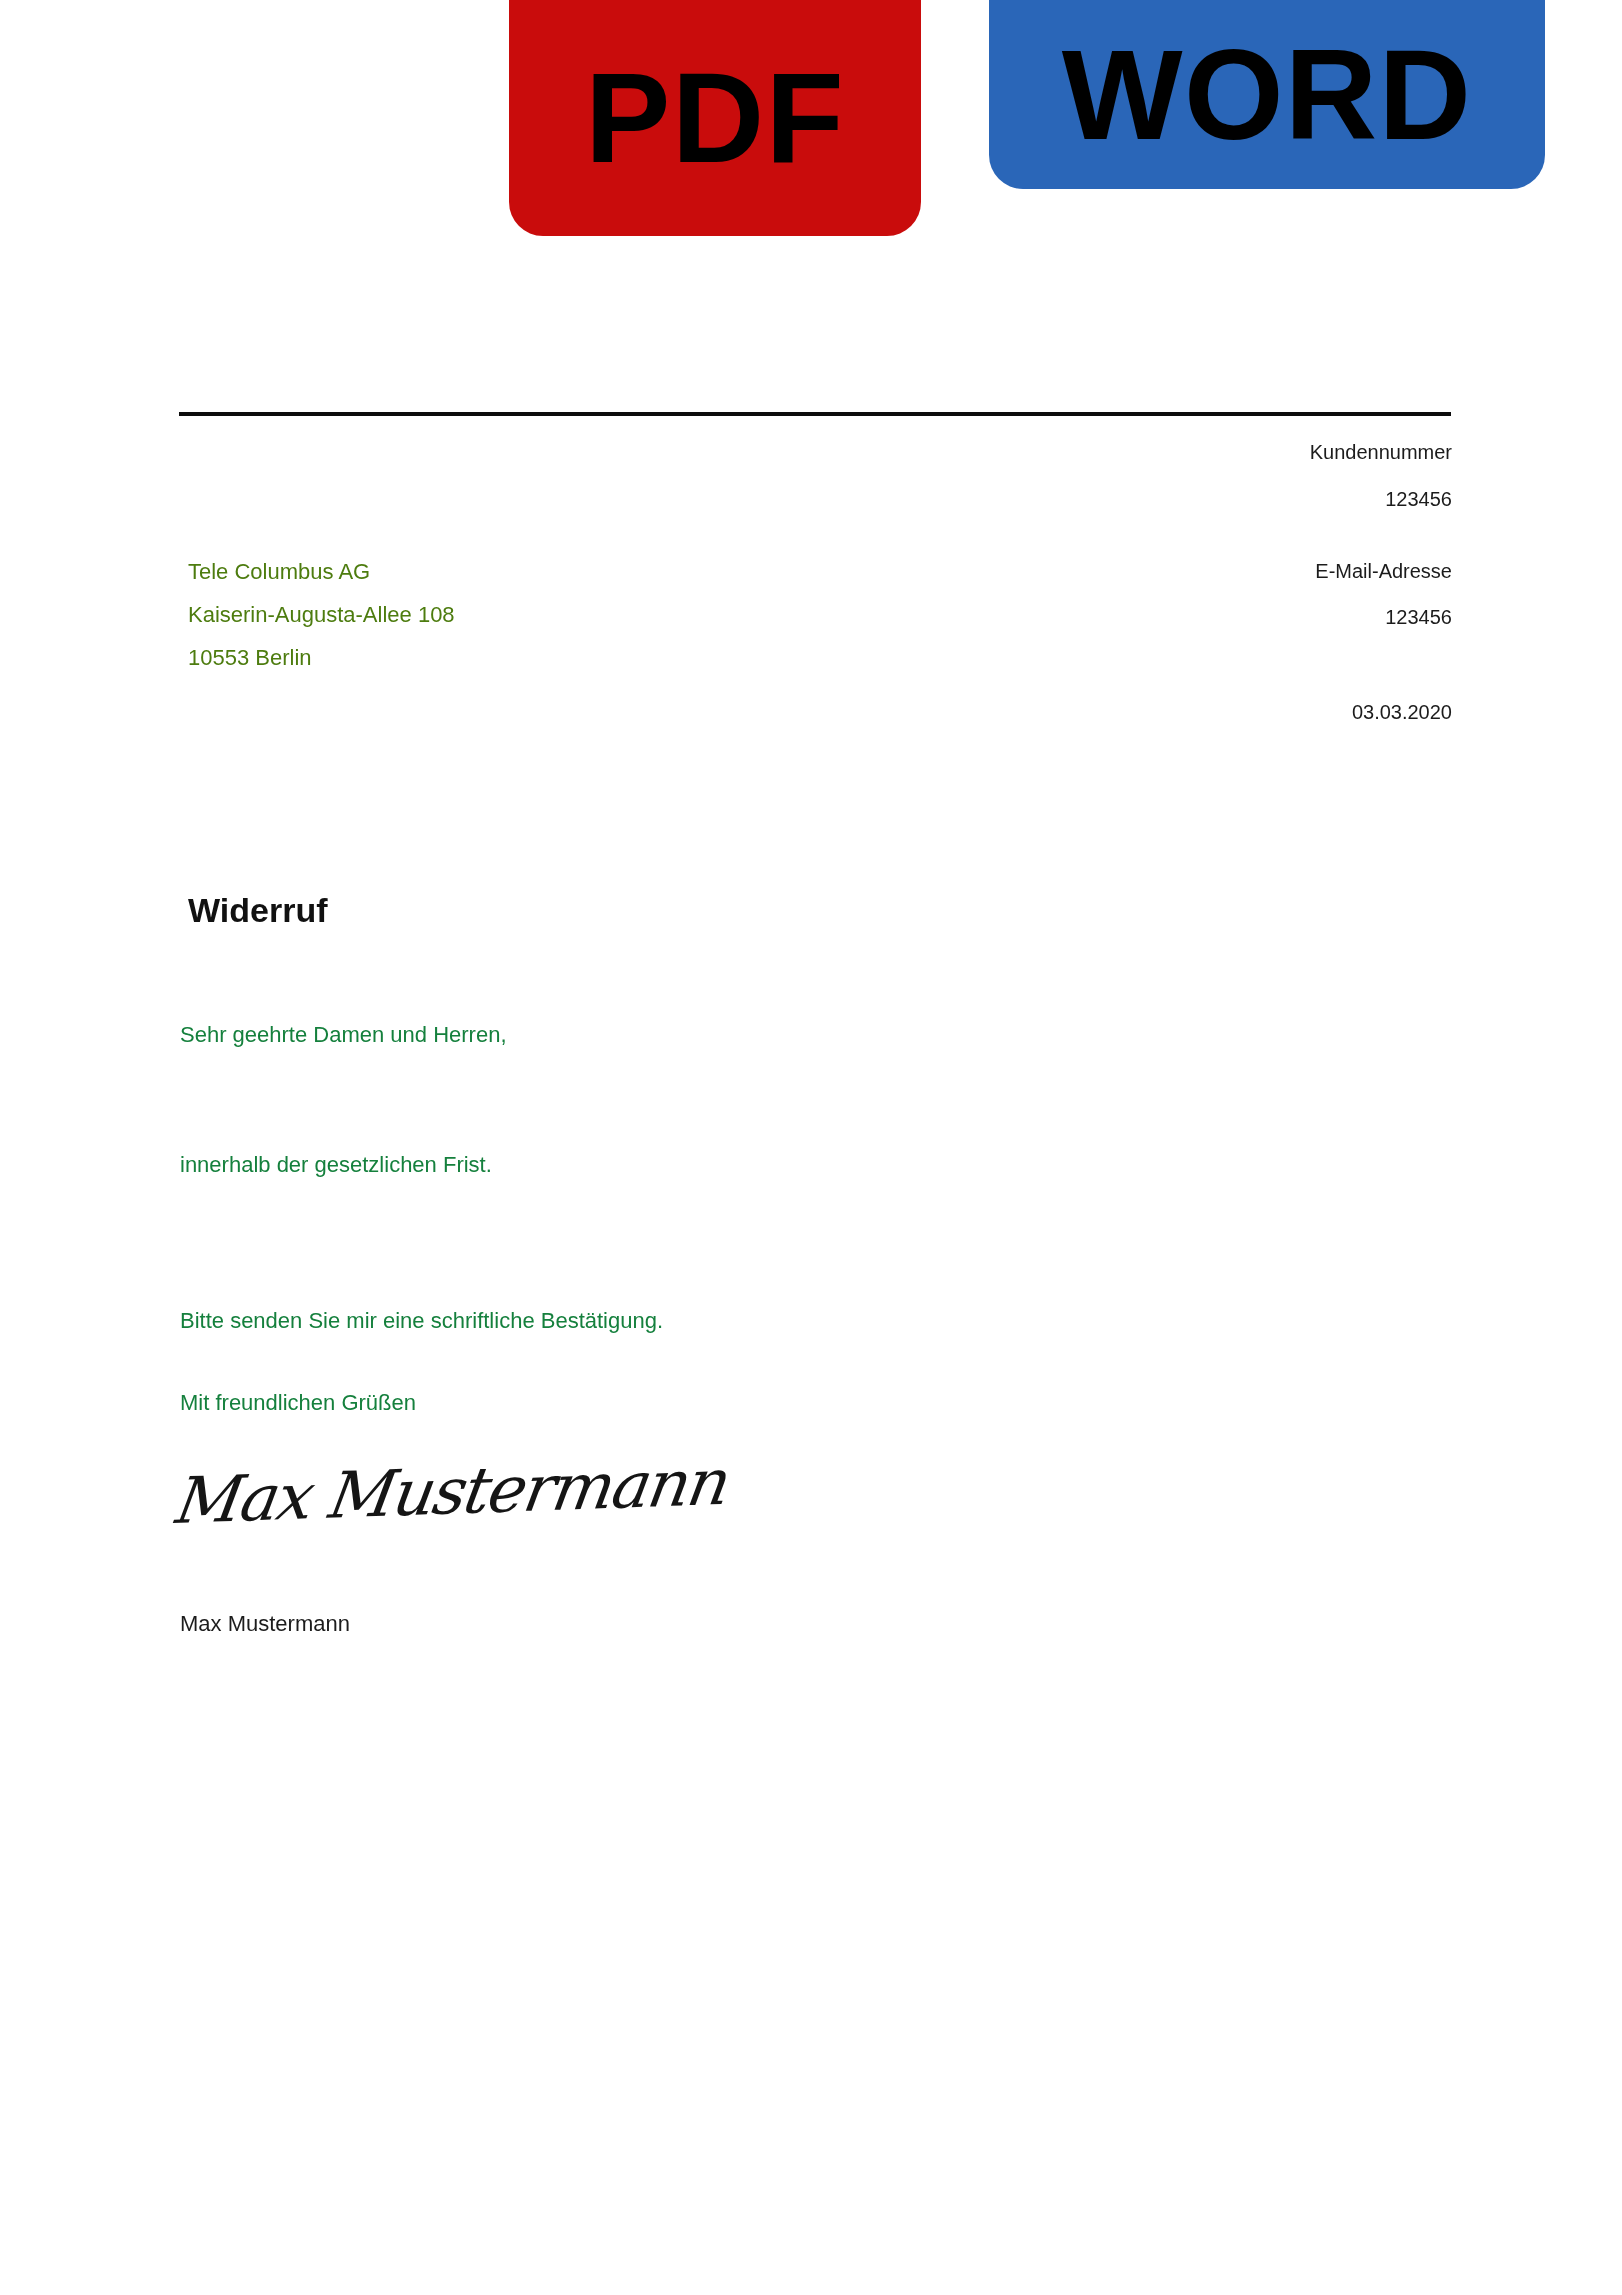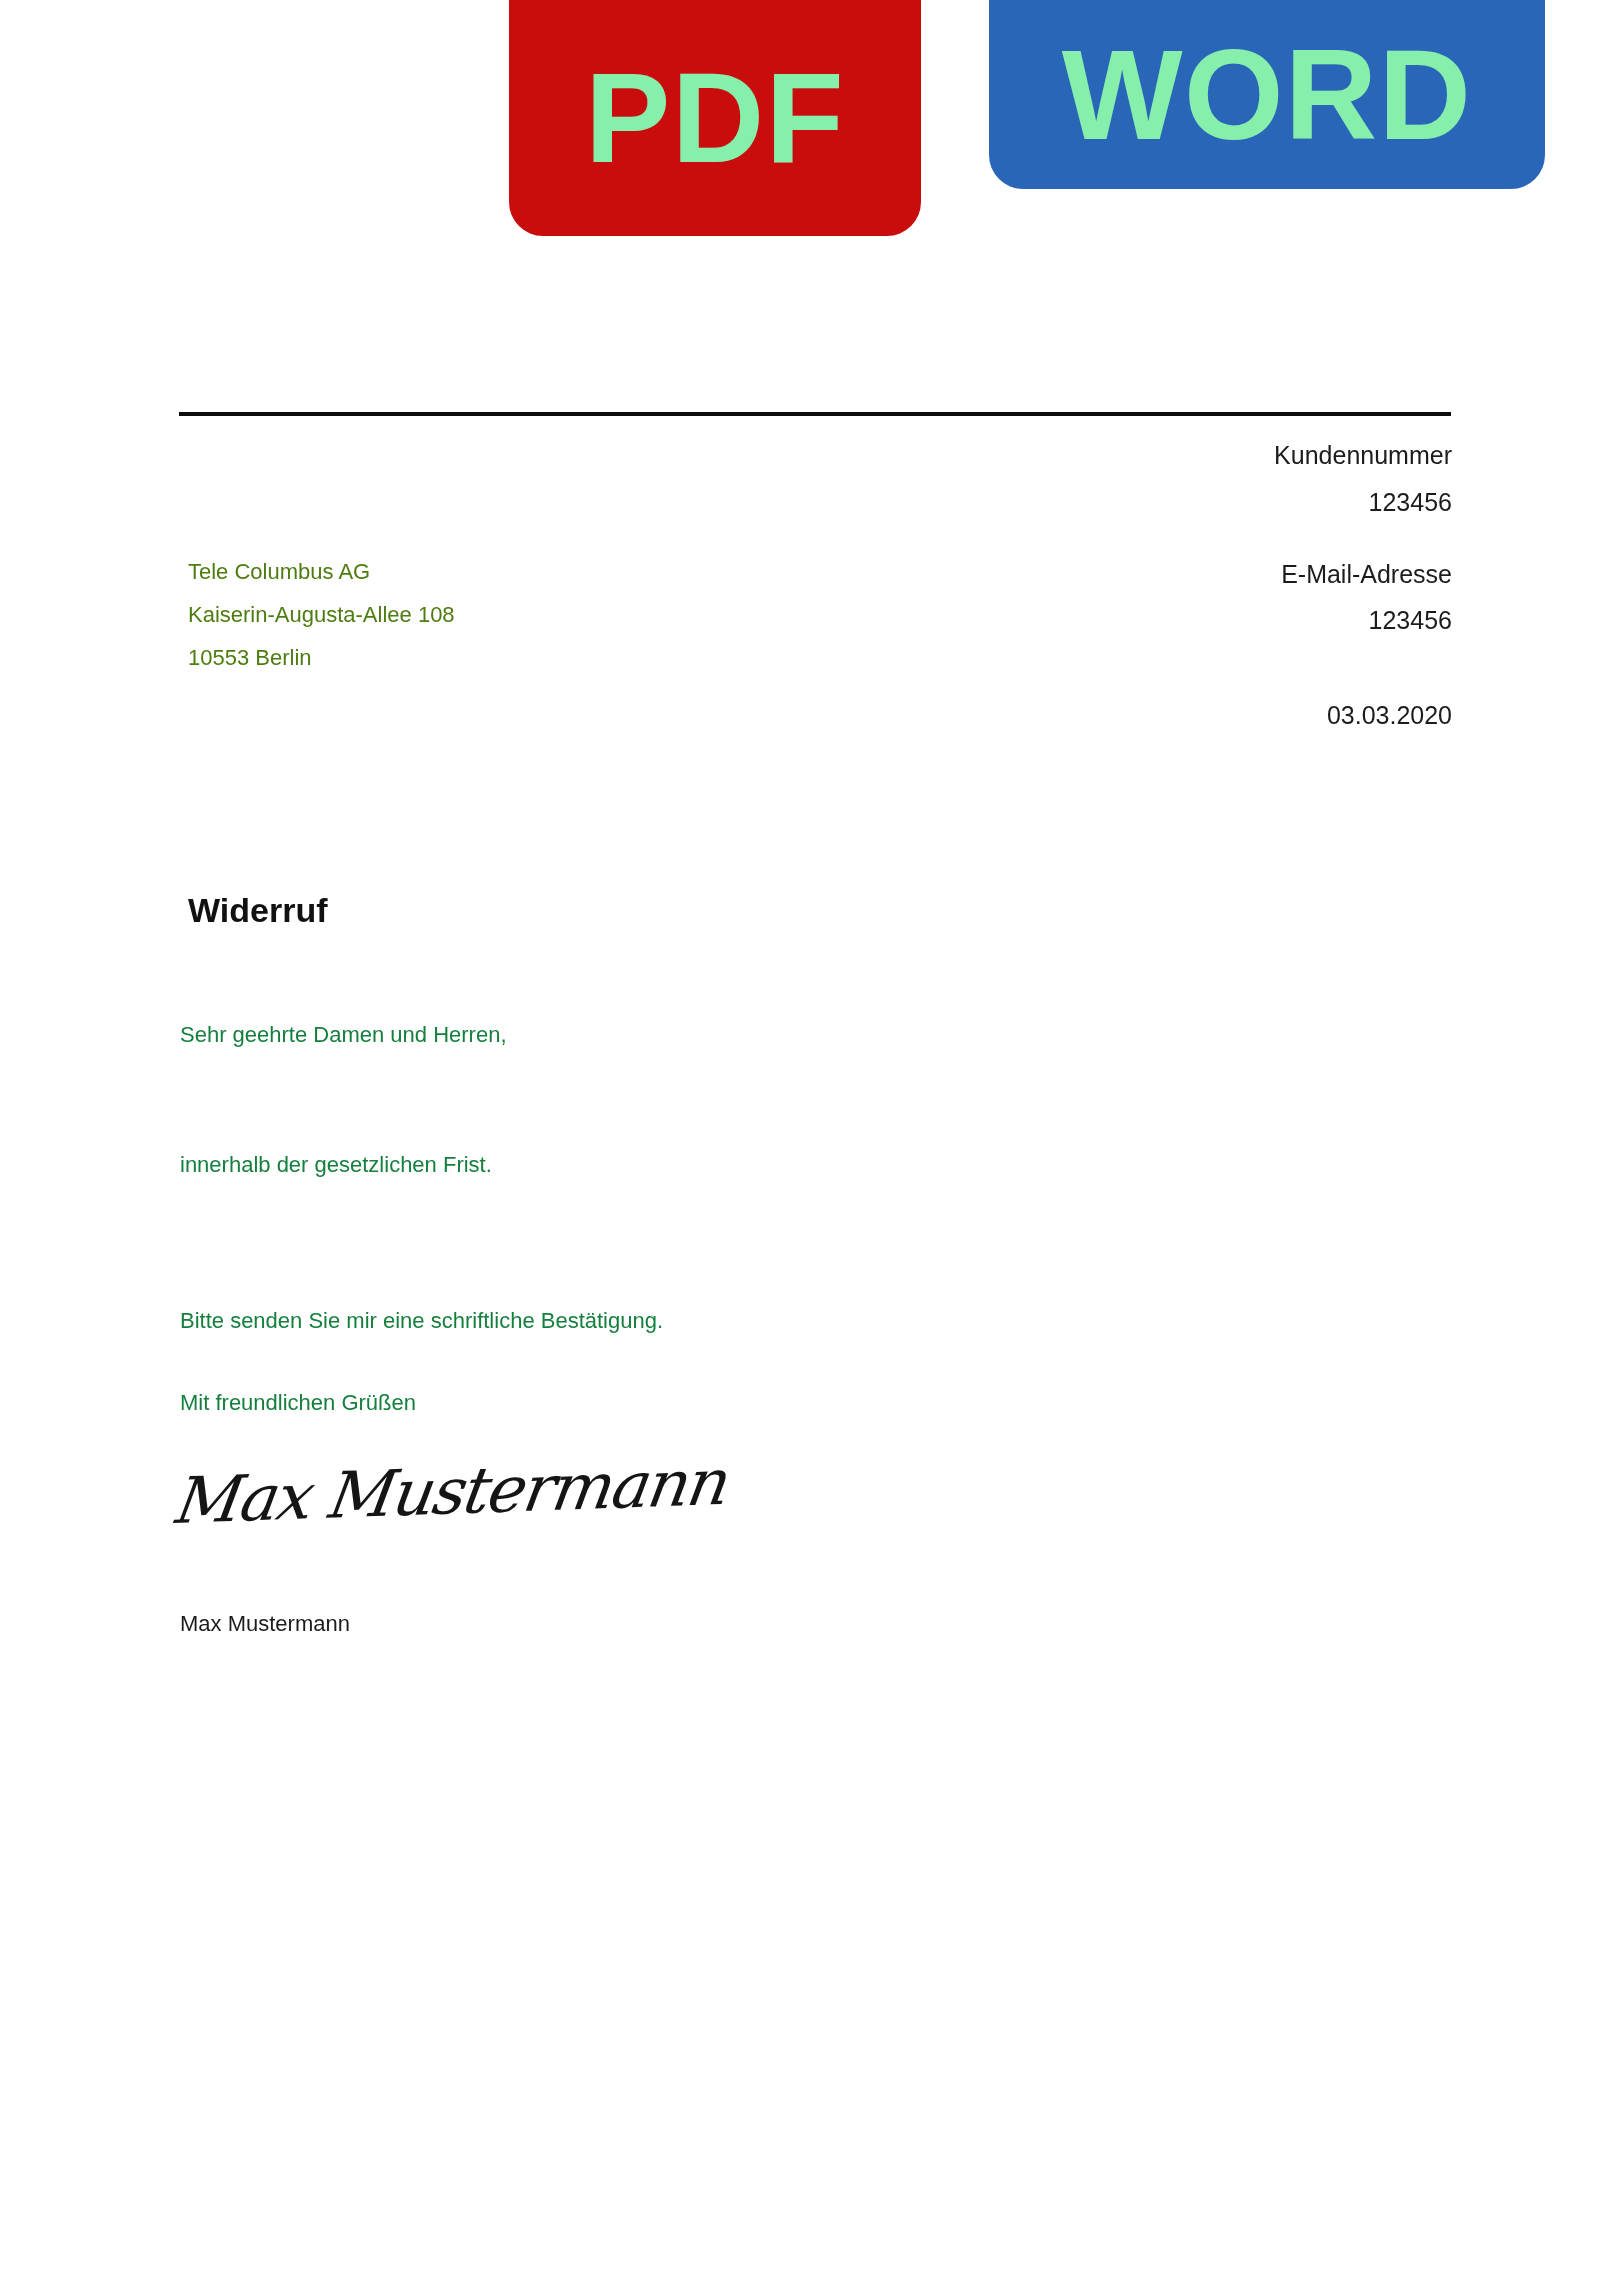--- a/index.html
+++ b/index.html
@@ -17,21 +17,21 @@
     position:absolute;
     top:0;
     display:flex;
     align-items:center;
     justify-content:center;
     border-radius:0 0 34px 34px;
     text-decoration:none;
     cursor:pointer;
   }
   .dl-btn .dl-label{
-    color:#86efac;
+    color:#000000;
     font-weight:700;
     font-size:128px;
     line-height:1;
     letter-spacing:1.3px;
     font-family:"Liberation Sans", sans-serif;
   }
   .btn-pdf{left:509px;width:412px;height:236px;}
   .btn-word{left:989px;width:556px;height:189px;}
 
   
@@ -50,21 +50,21 @@
     top:412px;
     width:1272px;
     height:3.9px;
     background:#0d0d0d;
   }
 
   
   .meta-item{
     position:absolute;
     right:171px;
-    font-size:25px;
+    font-size:20px;
     line-height:1.2;
     color:#1c1c1c;
     white-space:nowrap;
     text-align:right;
   }
   .m-cust-label{top:440px;}
   .m-cust-value{top:487px;}
   .m-email-label{top:559px;}
   .m-email-value{top:605px;}
   .m-date{top:700px;}

